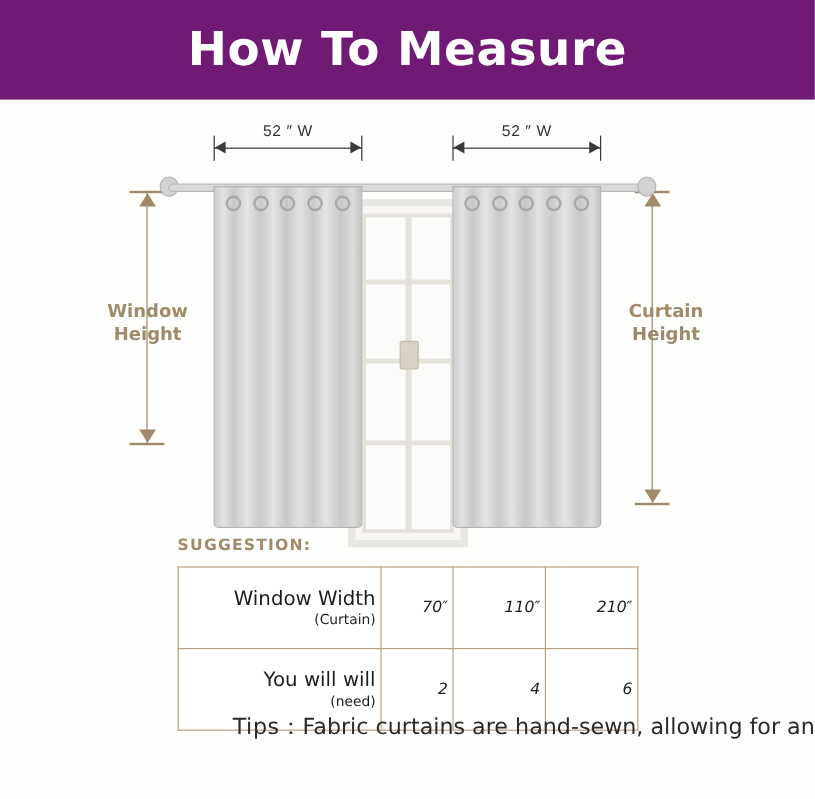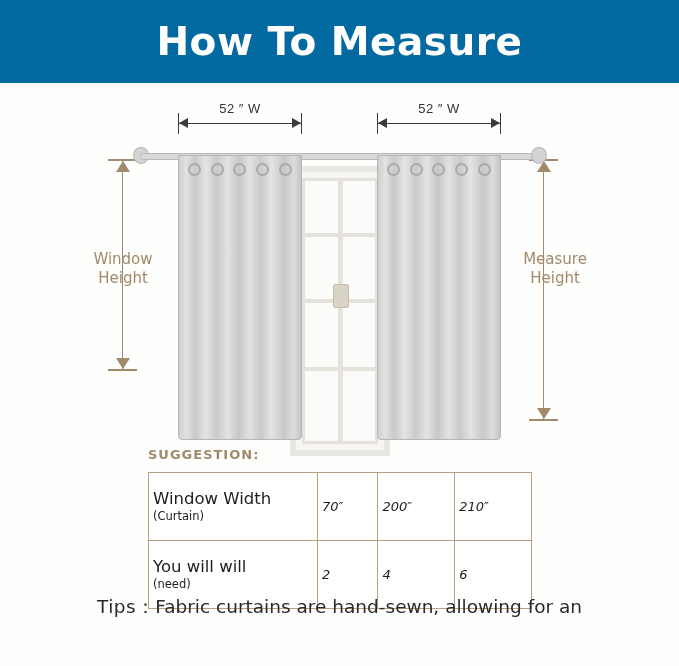--- a/index.html
+++ b/index.html
@@ -20,21 +20,21 @@
     background: #fefefd;
   }
 
   
   .header {
     position: absolute;
     left: 0;
     top: 0;
     width: 679px;
     height: 83px;
-    background: #0369a1;
+    background: #701a75;
     display: flex;
     align-items: center;
     justify-content: center;
   }
   .header-title {
     color: #ffffff;
     font-size: 39px;
     font-weight: bold;
     letter-spacing: 0.5px;
     font-family: "DejaVu Sans", sans-serif;
@@ -121,21 +121,21 @@
     border-right: 7px solid transparent;
   }
   .vdim .varrow.up { top: 2px; border-bottom: 11px solid #a08a6b; }
   .vdim .varrow.dn { bottom: 2px; border-top: 11px solid #a08a6b; }
 
   .vlabel {
     position: absolute;
     width: 110px;
     text-align: center;
     font-size: 15px;
-    font-weight: normal;
+    font-weight: bold;
     color: #a08a6b;
     line-height: 1.25;
     font-family: "DejaVu Sans", sans-serif;
   }
 
   
   .window-frame {
     position: absolute;
     left: 290px;
     top: 83px;
@@ -252,21 +252,21 @@
   table.suggest {
     position: absolute;
     left: 148px;
     top: 472px;
     width: 384px;
     border-collapse: collapse;
     background: #ffffff;
   }
   table.suggest td {
     border: 1px solid #b8a183;
-    text-align: left;
+    text-align: right;
     color: #1d1d1d;
     font-family: "DejaVu Sans", sans-serif;
   }
   td.rowhead {
     width: 160px;
     padding: 7px 4px;
     font-size: 16.5px;
     line-height: 1.15;
   }
   td.rowhead .sub {
@@ -279,21 +279,21 @@
     padding: 26px 4px;
     font-style: italic;
   }
 
   
   .tips {
     position: absolute;
     left: 0;
     top: 594px;
     width: 679px;
-    text-align: center;
+    text-align: right;
     font-size: 18.5px;
     color: #2a2a2a;
     line-height: 1.45;
     font-family: "DejaVu Sans", sans-serif;
   }
   .tips .tips-word { letter-spacing: 0.5px; }
 </style>
 </head>
 <body>
 
@@ -336,21 +336,21 @@
     </div>
 
     <div class="vdim" style="left:524px; top:76px; height:262px;">
       <div class="vcap top"></div>
       <div class="vline"></div>
       <div class="varrow up"></div>
       <div class="varrow dn"></div>
       <div class="vcap bot"></div>
     </div>
     <div class="vlabel" style="left:500px; top:167px;">
-      <span>Measure</span><br>
+      <span>Curtain</span><br>
       <span>Height</span>
     </div>
 
     <div class="window-frame">
       <div class="window-inner">
         <div class="pane-v"></div>
         <div class="pane-h" style="top:52px;"></div>
         <div class="pane-h" style="top:118px;"></div>
         <div class="pane-h" style="top:186px;"></div>
       </div>
@@ -385,21 +385,21 @@
   <div class="suggestion-label">SUGGESTION:</div>
 
   <table class="suggest">
     <tbody>
         <tr>
       <td class="rowhead">
         <span>Window Width</span>
         <span class="sub">(Curtain)</span>
       </td>
       <td class="val">70″</td>
-      <td class="val">200″</td>
+      <td class="val">110″</td>
       <td class="val">210″</td>
     </tr>
     <tr>
       <td class="rowhead">
         <span>You will will</span>
         <span class="sub">(need)</span>
       </td>
       <td class="val">2</td>
       <td class="val">4</td>
       <td class="val">6</td>

